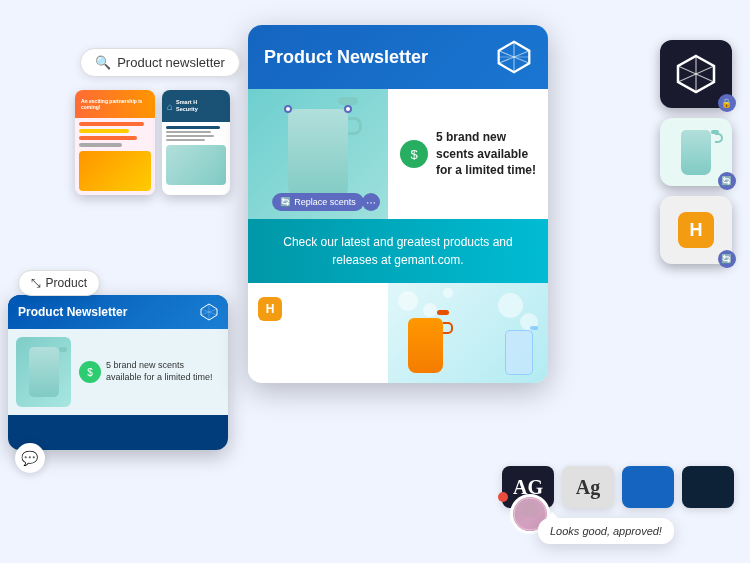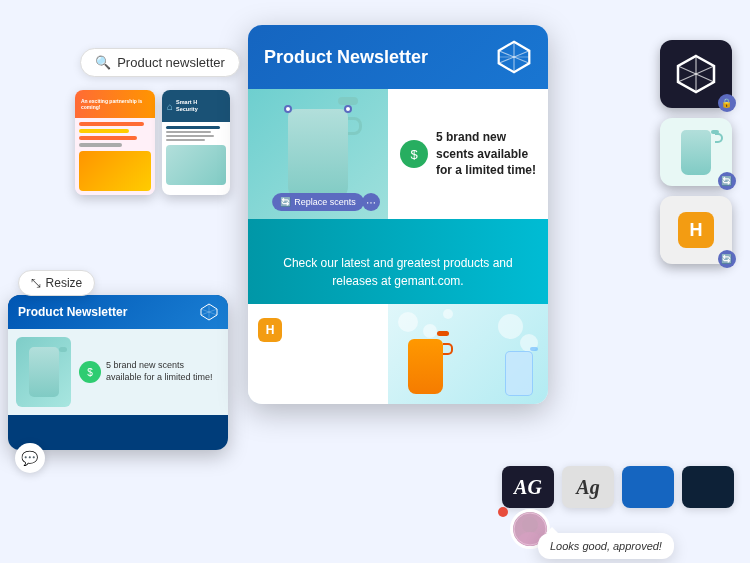--- a/index.html
+++ b/index.html
@@ -362,21 +362,20 @@
     
     .main-section-2 {
       background: linear-gradient(90deg, #0097a7, #00bcd4);
       padding: 14px 16px;
       text-align: center;
     }
     .main-section-2 p {
       color: white;
       font-size: 12px;
       line-height: 1.5;
-      margin-top: 21px;
     }
 
     
     .main-section-3 {
       display: flex;
       background: #e0f0f0;
     }
     .collab-text-area {
       padding: 14px 10px;
       background: white;
@@ -484,21 +483,20 @@
     .brand-badge {
       width: 52px;
       height: 42px;
       border-radius: 8px;
       display: flex;
       align-items: center;
       justify-content: center;
       font-size: 20px;
       font-weight: bold;
       box-shadow: 0 2px 8px rgba(0,0,0,0.15);
-      font-style: italic;
     }
     .brand-badge.ag-dark {
       background: #1a1a2e;
       color: white;
       font-family: serif;
     }
     .brand-badge.ag-light {
       background: #e0e0e0;
       color: #333;
       font-family: serif;
@@ -506,21 +504,21 @@
     .brand-badge.blue-solid {
       background: #1565c0;
     }
     .brand-badge.dark-blue {
       background: #0d2137;
     }
 
     
     .avatar-container {
       position: absolute;
-      bottom: 14px;
+      bottom: 29px;
       left: 510px;
       z-index: 20;
       font-style: italic;
     }
     .avatar-circle {
       width: 40px;
       height: 40px;
       border-radius: 50%;
       background: linear-gradient(135deg, #c8a0b8, #d4a0c0);
       border: 3px solid white;
@@ -596,21 +594,21 @@
     <div class="line" style="background:#1a5276;width:90%;height:3px;"></div>
     <div class="line" style="background:#aaa;width:75%;height:2px;"></div>
     <div class="line" style="background:#aaa;width:80%;height:2px;"></div>
     <div class="line" style="background:#aaa;width:65%;height:2px;"></div>
     <div style="width:100%;height:40px;background:linear-gradient(135deg,#b2dfdb,#80cbc4);border-radius:4px;margin-top:4px;"></div>
   </div>
 </div>
 
 <div class="resize-btn">
   <span>⤡</span>
-  <span>Resize</span>
+  <span>Product</span>
 </div>
 
 <div class="preview-card">
   <div class="preview-card-header">
     <span class="preview-card-title">Product Newsletter</span>
     <svg class="preview-crystal-icon" viewBox="0 0 36 36">
       <polygon points="18,2 34,12 34,24 18,34 2,24 2,12" fill="none" stroke="white" stroke-width="2"></polygon>
       <line x1="18" y1="2" x2="18" y2="34" stroke="white" stroke-width="1" opacity="0.5"></line>
       <line x1="2" y1="12" x2="34" y2="24" stroke="white" stroke-width="1" opacity="0.5"></line>
       <line x1="34" y1="12" x2="2" y2="24" stroke="white" stroke-width="1" opacity="0.5"></line>

